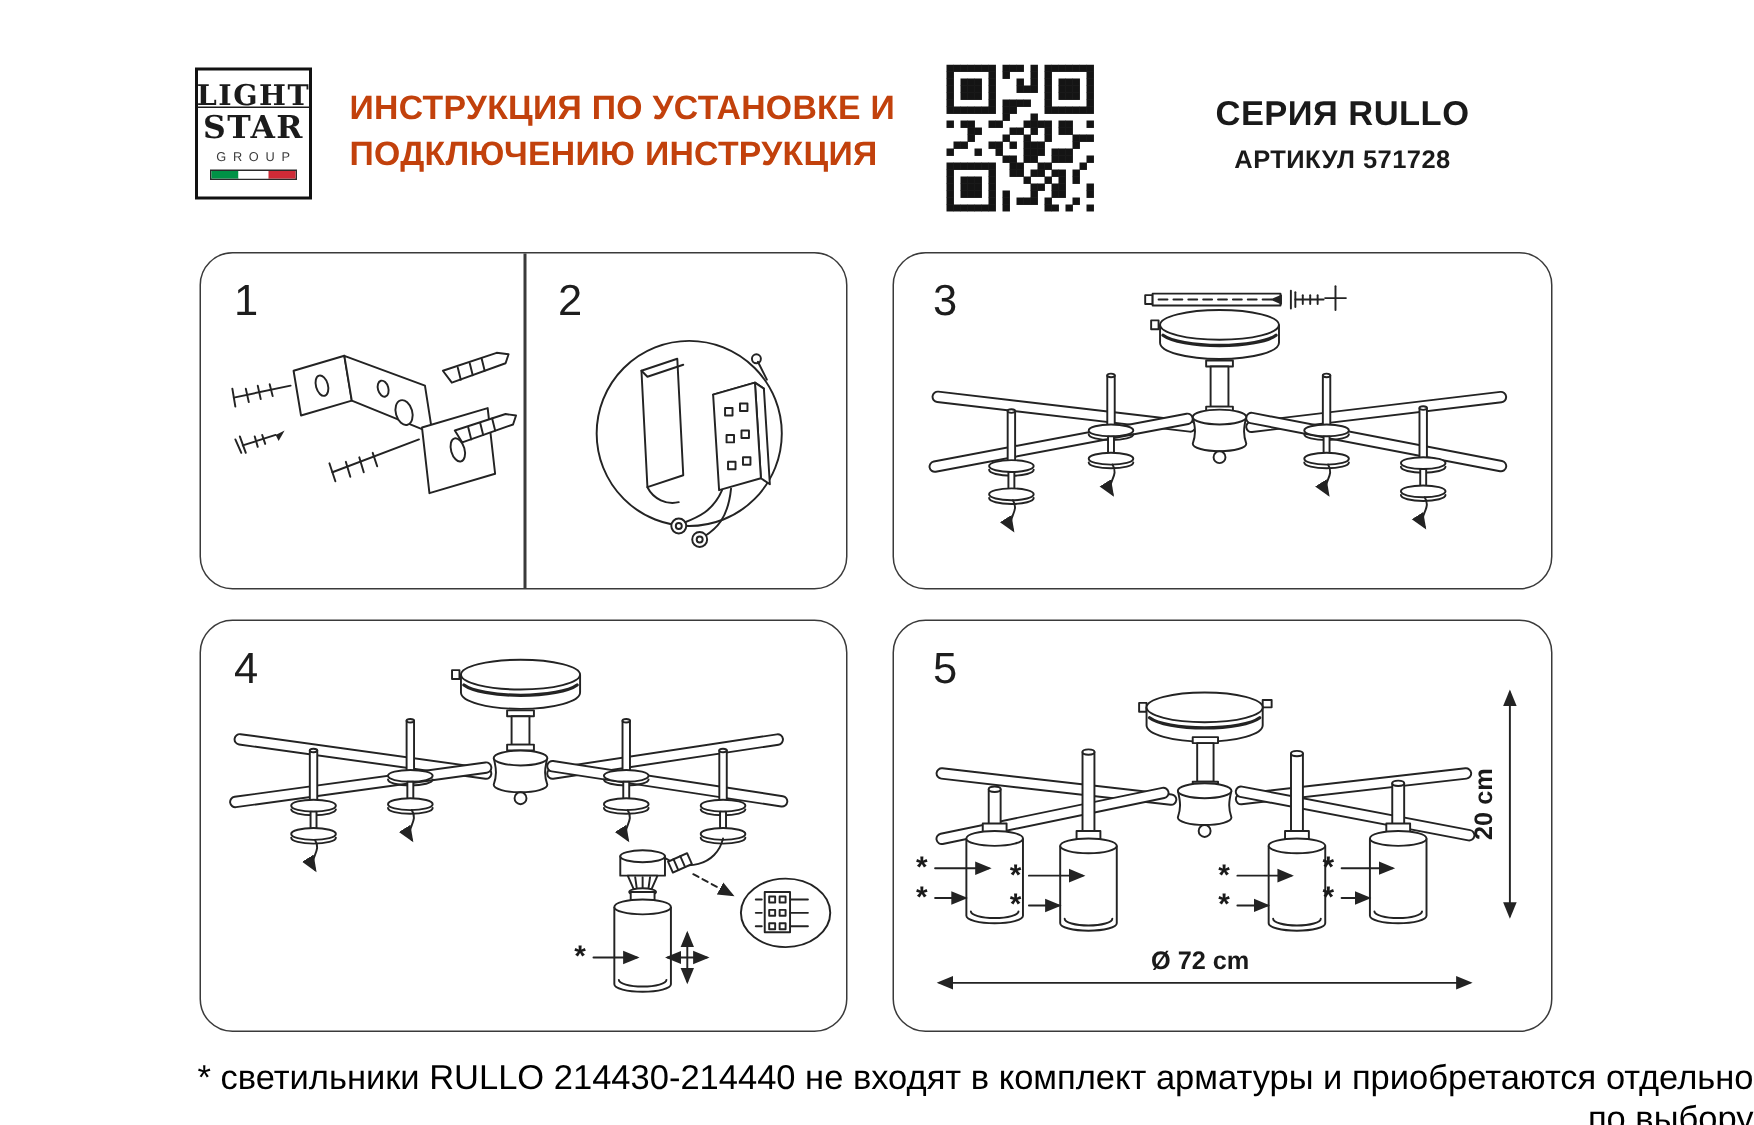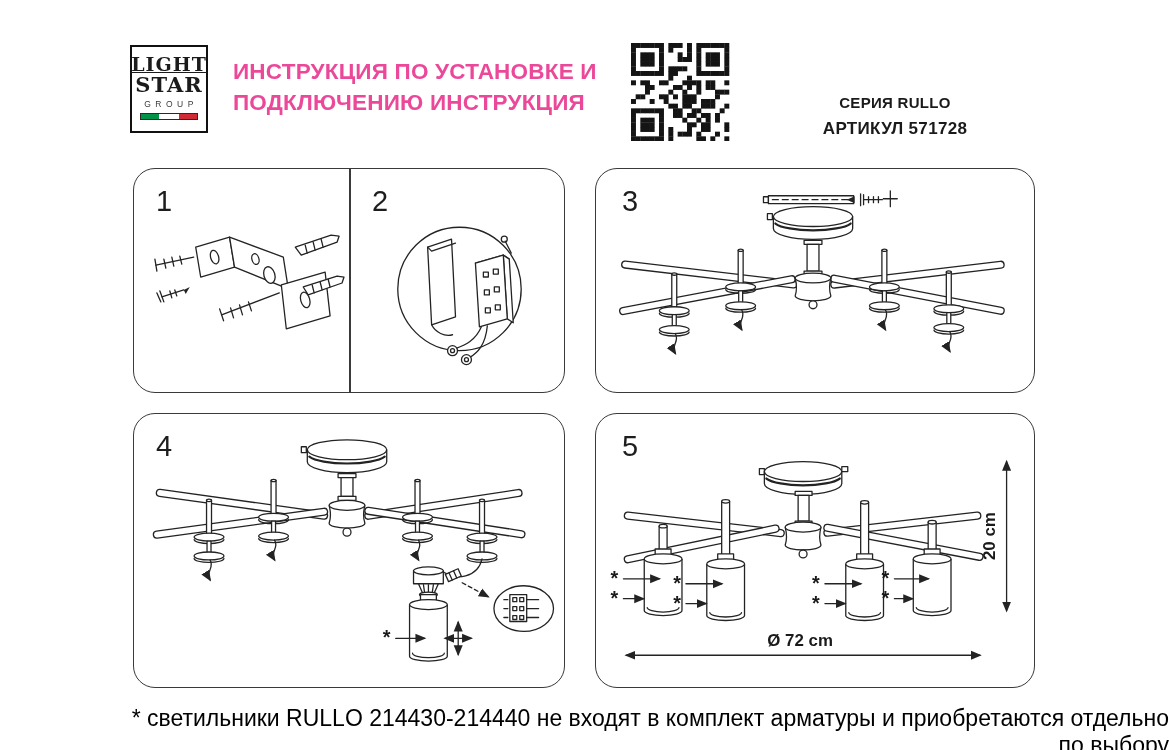--- a/index.html
+++ b/index.html
@@ -16,27 +16,27 @@
   .lg-w1 { font-size:19px;text-decoration:underline; }
   .lg-w2 { font-size:21px; }
   .lg-w3 { font-size:8.5px; letter-spacing:4.5px; margin-top:3px; color:#3a3a3a; padding-left:4px;}
   .lg-flag { width:58px; height:7px; margin-top:4px; display:flex; border:1px solid #2a2a2a; }
   .lg-flag i { display:block; height:100%; }
   .lg-flag .fg { width:33%; background:#009246; }
   .lg-flag .fww { width:34%; background:#ffffff; }
   .lg-flag .fr { width:33%; background:#ce2b37; }
 
   .title { position:absolute; left:233px; top:57px; font-size:22.5px; font-weight:bold;
-           line-height:1.36; color:#ec4899; letter-spacing:0.2px; }
+           line-height:1.36; color:#c2410c; letter-spacing:0.2px; }
 
   .qr { position:absolute; left:630px; top:43px; width:100px; height:98px; }
   .qr svg { width:100%; height:100%; }
 
   .series { position:absolute; left:795px; top:62px; width:200px; text-align:center; color:#1a1a1a; }
-  .series-name { font-size:15px; font-weight:bold; letter-spacing:0.3px;margin-top:32px; }
+  .series-name { font-size:23px; font-weight:bold; letter-spacing:0.3px; }
   .article { font-size:17px; font-weight:bold; margin-top:8px; letter-spacing:0.3px; }
 
   
   .panel { position:absolute; border:1.6px solid #3a3a3a; border-radius:22px; background:#fff; }
   .p12 { left:133px; top:168px; width:432px; height:225px; }
   .p3  { left:595px; top:168px; width:440px; height:225px; }
   .p4  { left:133px; top:413px; width:432px; height:275px; }
   .p5  { left:595px; top:413px; width:440px; height:275px; }
   .divider { position:absolute; left:215px; top:0; bottom:0; width:1.6px; background:#3a3a3a; }
   .num { position:absolute; font-size:29px; color:#1d1d1d; }

